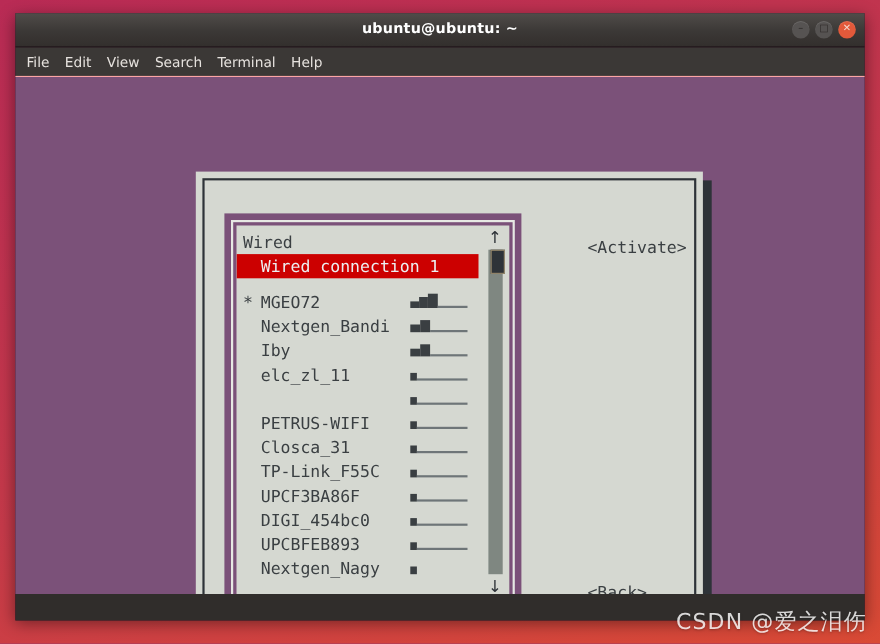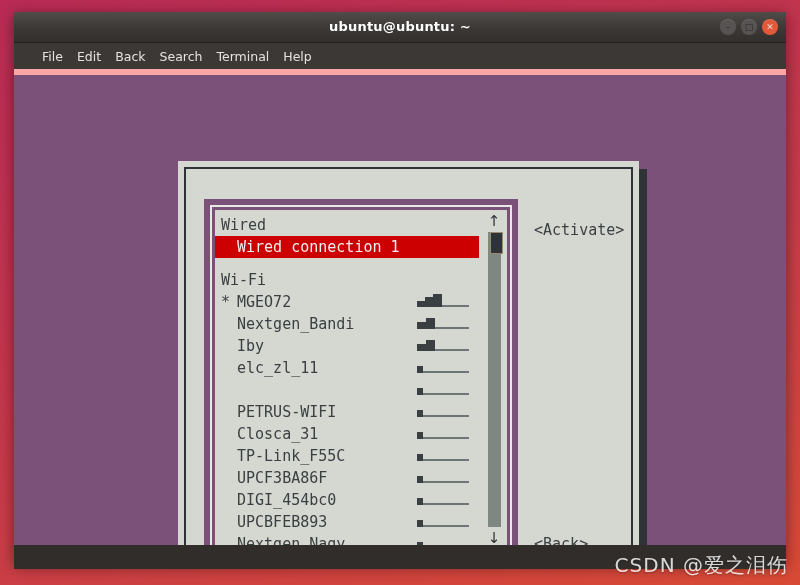--- a/index.html
+++ b/index.html
@@ -73,23 +73,23 @@
     font-size: 9px;
     font-family: "DejaVu Sans", sans-serif;
     line-height: 1;
   }
   .winbtn.close i { color: #f4d9cf; }
   #menubar {
     height: 26px;
     background: #3b3836;
     display: flex;
     align-items: center;
-    padding-left: 28px;
+    padding-left: 10px;
     gap: 14px;
-    border-bottom: 6px solid #fca5a5;
+    border-bottom: 1px solid #fca5a5;
   }
   .menu-item {
     color: #e6e2de;
     font-family: "DejaVu Sans", sans-serif;
     font-size: 12.5px;
     cursor: default;
   }
   #term-body {
     position: relative;
     height: 470px;
@@ -125,21 +125,21 @@
     border: 2px solid #2e3338;
     box-sizing: border-box;
     position: relative;
     background: #d5d8d1;
   }
   
   #list-frame {
     position: absolute;
     left: 18px;
     top: 30px;
-    width: 314px;
+    width: 270px;
     height: 361px;
     background: #7b5179;
     padding: 6px;
     box-sizing: border-box;
   }
   #list-frame-inner {
     width: 100%;
     height: 100%;
     border: 2px solid #e7e9e4;
     box-sizing: border-box;
@@ -281,42 +281,41 @@
           </div>
         <div class="winbtn close">
             <i>✕</i>
           </div>
       </div>
     </div>
 
     <div id="menubar">
       <div class="menu-item">File</div>
       <div class="menu-item">Edit</div>
-      <div class="menu-item">Back</div>
+      <div class="menu-item">View</div>
       <div class="menu-item">Search</div>
       <div class="menu-item">Terminal</div>
       <div class="menu-item">Help</div>
     </div>
 
     <div id="term-body">
 
       <div id="dialog-shadow"></div>
 
       <div id="dialog">
         <div id="dialog-inner">
 
           <div id="list-frame">
             <div id="list-frame-inner">
               <div id="list-box">
 
                 <div id="list-content">
                     <div class="row group"><span class="label">Wired</span></div>
                     <div class="row selected indent"><span class="label">Wired connection 1</span></div>
                     <div class="row spacer"></div>
-                    <div class="row group"><span class="label">Wi-Fi</span></div>
                     <div class="row indent"><span style="position: absolute; left: 6px;">*</span><span class="label">MGEO72</span><span class="sig"><span class="blk" style="left: 0px; width: 8px; height: 6px;"></span><span class="blk" style="left: 8px; width: 8px; height: 10px;"></span><span class="blk" style="left: 16px; width: 9px; height: 13px;"></span><span class="tail" style="left: 25px; width: 27px;"></span></span></div>
                     <div class="row indent"><span class="label">Nextgen_Bandi</span><span class="sig"><span class="blk" style="left: 0px; width: 9px; height: 7px;"></span><span class="blk" style="left: 9px; width: 9px; height: 11px;"></span><span class="tail" style="left: 18px; width: 34px;"></span></span></div>
                     <div class="row indent"><span class="label">Iby</span><span class="sig"><span class="blk" style="left: 0px; width: 9px; height: 7px;"></span><span class="blk" style="left: 9px; width: 9px; height: 11px;"></span><span class="tail" style="left: 18px; width: 34px;"></span></span></div>
                     <div class="row indent"><span class="label">elc_zl_11</span><span class="sig"><span class="blk" style="left: 0px; width: 6px; height: 7px;"></span><span class="tail" style="left: 6px; width: 46px;"></span></span></div>
                     <div class="row indent"><span class="sig"><span class="blk" style="left: 0px; width: 6px; height: 7px;"></span><span class="tail" style="left: 6px; width: 46px;"></span></span></div>
                     <div class="row indent"><span class="label">PETRUS-WIFI</span><span class="sig"><span class="blk" style="left: 0px; width: 6px; height: 7px;"></span><span class="tail" style="left: 6px; width: 46px;"></span></span></div>
                     <div class="row indent"><span class="label">Closca_31</span><span class="sig"><span class="blk" style="left: 0px; width: 6px; height: 7px;"></span><span class="tail" style="left: 6px; width: 46px;"></span></span></div>
                     <div class="row indent"><span class="label">TP-Link_F55C</span><span class="sig"><span class="blk" style="left: 0px; width: 6px; height: 7px;"></span><span class="tail" style="left: 6px; width: 46px;"></span></span></div>
                     <div class="row indent"><span class="label">UPCF3BA86F</span><span class="sig"><span class="blk" style="left: 0px; width: 6px; height: 7px;"></span><span class="tail" style="left: 6px; width: 46px;"></span></span></div>
                     <div class="row indent"><span class="label">DIGI_454bc0</span><span class="sig"><span class="blk" style="left: 0px; width: 6px; height: 7px;"></span><span class="tail" style="left: 6px; width: 46px;"></span></span></div>

